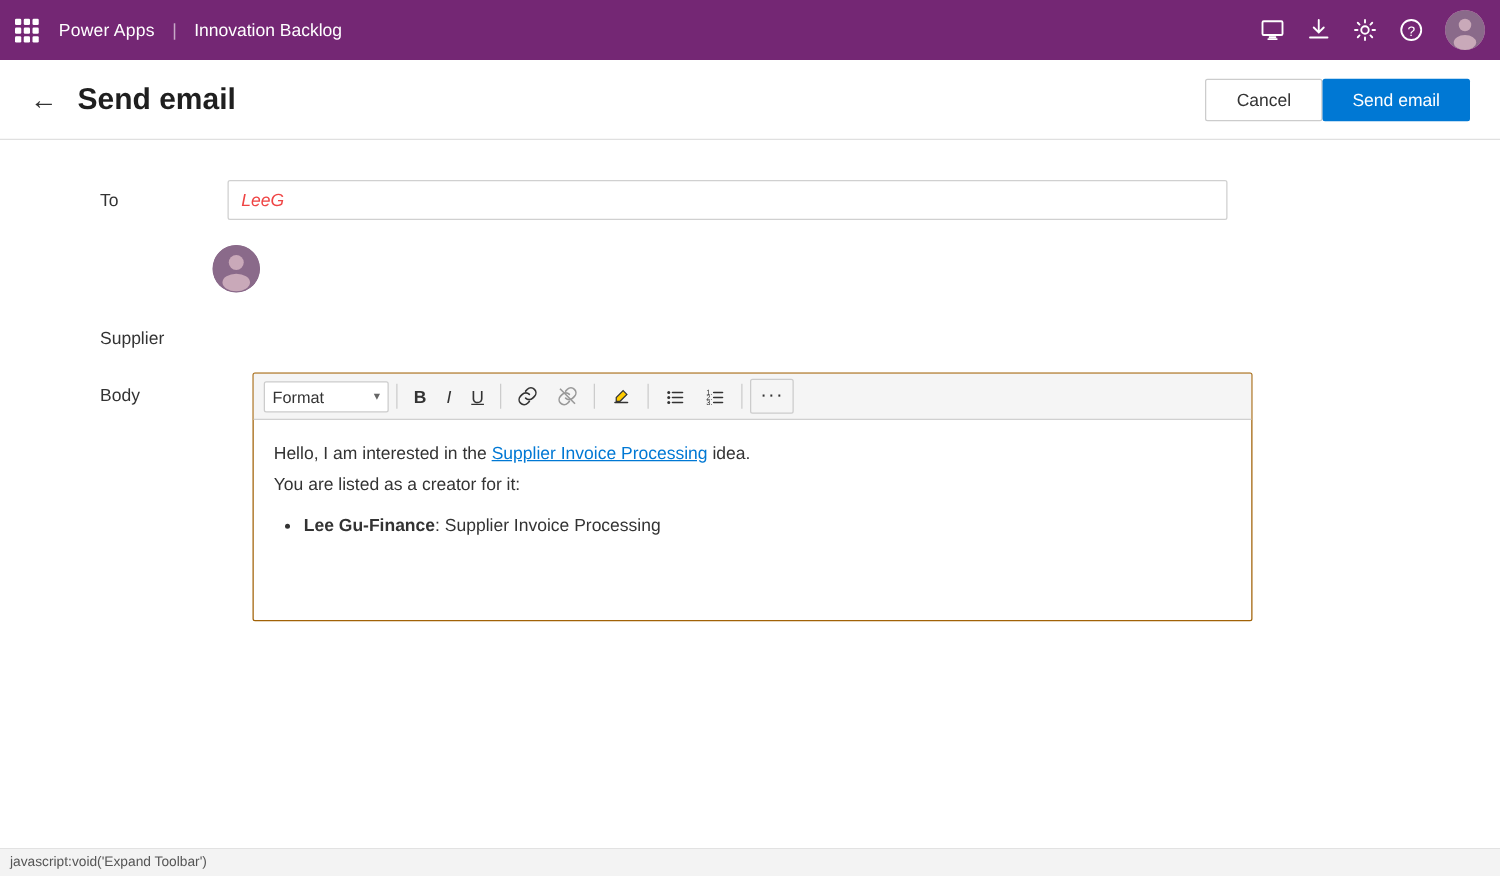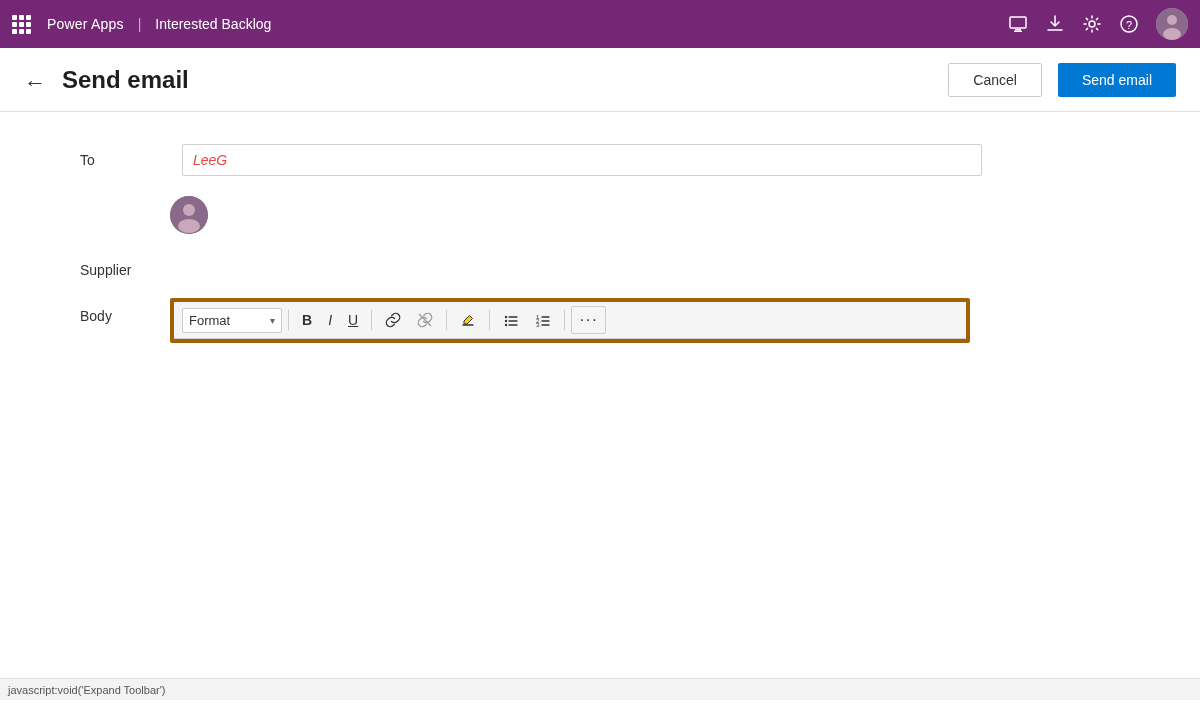--- a/index.html
+++ b/index.html
@@ -89,21 +89,21 @@
       color: #333;
     }
     .page-title {
       font-size: 24px;
       font-weight: 600;
       color: #1f1f1f;
       flex: 1;
     }
     .header-actions {
       display: flex;
-      gap: 16px;
+      gap: 0;
     }
     .btn-cancel {
       background: #fff;
       border: 1px solid #ccc;
       padding: 8px 24px;
       font-size: 14px;
       cursor: pointer;
       border-radius: 2px;
       color: #333;
     }
@@ -175,25 +175,26 @@
     }
     .contact-avatar svg {
       width: 38px;
       height: 38px;
     }
 
     
     .body-row {
       display: flex;
       align-items: flex-start;
+      gap: 32px;
     }
     .body-editor-wrap {
       flex: 1;
       max-width: 800px;
-      border: 4px solid #a16207;
+      border: 1px solid #a16207;
       border-radius: 2px;
     }
     .toolbar {
       display: flex;
       align-items: center;
       padding: 4px 8px;
       background: #f5f5f5;
       border-bottom: 1px solid #d0d0d0;
       gap: 2px;
     }
@@ -278,21 +279,21 @@
       <span></span>
     <span></span>
       <span></span>
       <span></span>
     <span></span>
       <span></span>
       <span></span>
   </div>
   <span class="topbar-title">Power Apps</span>
   <span class="topbar-sep">|</span>
-  <span class="topbar-app">Interested Backlog</span>
+  <span class="topbar-app">Innovation Backlog</span>
   <div class="topbar-right">
     <div class="topbar-icon">
       <svg width="20" height="20" viewBox="0 0 20 20" fill="white">
           <rect x="2" y="3" width="16" height="11" rx="1" stroke="white" stroke-width="1.5" fill="none"></rect>
           <rect x="7" y="15" width="6" height="1.5" rx="0.5" fill="white"></rect>
           <rect x="6" y="16.5" width="8" height="1.5" rx="0.5" fill="white"></rect>
         </svg>
     </div>
     <div class="topbar-icon">
       <svg width="18" height="20" viewBox="0 0 18 20" fill="white">
@@ -408,20 +409,31 @@
               <text x="1" y="11" font-size="6" fill="#333">2.</text>
               <line x1="7" y1="9" x2="14" y2="9" stroke="#333" stroke-width="1.3" stroke-linecap="round"></line>
               <text x="1" y="15" font-size="6" fill="#333">3.</text>
               <line x1="7" y1="13" x2="14" y2="13" stroke="#333" stroke-width="1.3" stroke-linecap="round"></line>
             </svg>
         </button>
         <div class="toolbar-sep"></div>
         <button class="tb-btn" style="font-size:16px; letter-spacing:1px; border: 1px solid #ccc; border-radius: 2px;">···</button>
       </div>
 
+      <div class="editor-content">
+        <p>
+          <span>Hello, I am interested in the </span><a class="link-text">Supplier Invoice Processing</a><span> idea.</span>
+        </p>
+        <p>You are listed as a creator for it:</p>
+        <ul class="bullet-list">
+          <li>
+            <span class="bullet-bold">Lee Gu-Finance</span><span>: Supplier Invoice Processing</span>
+          </li>
+        </ul>
+      </div>
     </div>
   </div>
 
 </div>
 
 <div class="statusbar">
   <span>javascript:void('Expand Toolbar')</span>
 </div>
 
 </body></html>

